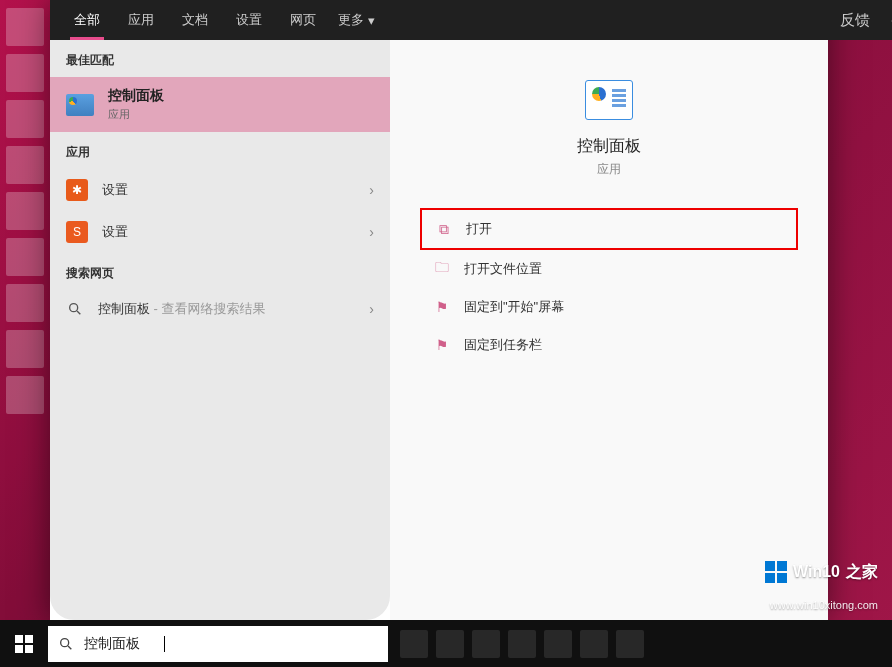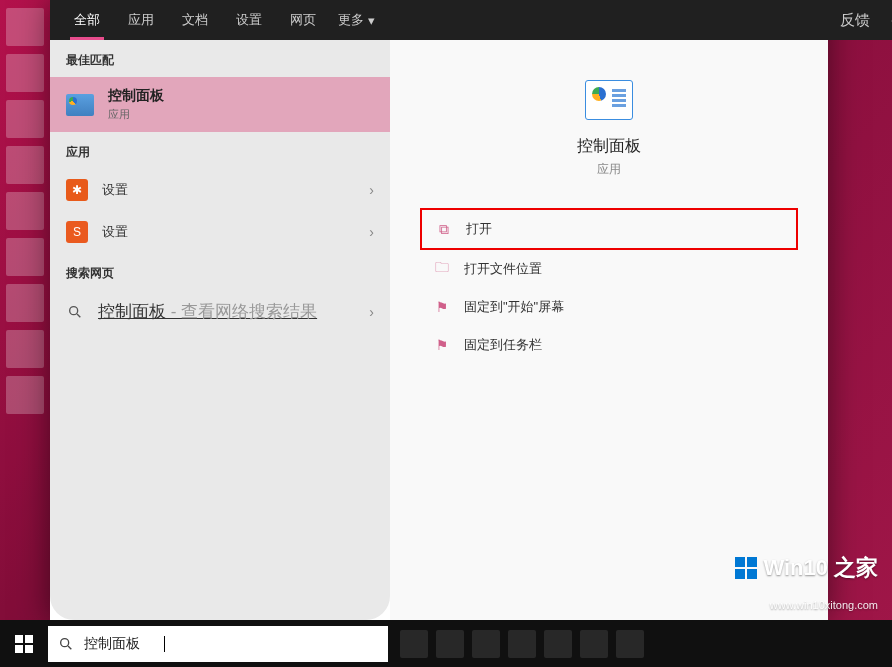--- a/index.html
+++ b/index.html
@@ -30,21 +30,21 @@
 .bm-sub { font-size: 11px; color: #666; margin-top: 2px; }
 
 .app-row { padding: 10px 16px; display: flex; align-items: center; gap: 14px; cursor: pointer; }
 .app-icon { width: 22px; height: 22px; background: #e85a1a; border-radius: 3px; display: flex; align-items: center; justify-content: center; color: #fff; font-size: 12px; }
 .app-icon.sogou { background: #ea5a1f; }
 .app-label { flex: 1; font-size: 13px; color: #333; }
 .chevron { color: #888; font-size: 14px; }
 
 .web-row { padding: 10px 16px; display: flex; align-items: center; gap: 14px; cursor: pointer; }
 .web-icon { width: 18px; height: 18px; display: flex; align-items: center; justify-content: center; color: #555; }
-.web-text { flex: 1; font-size: 17px; color: #333; text-decoration: underline; }
+.web-text { flex: 1; font-size: 13px; color: #333; }
 .web-text .hint { color: #999; }
 
 .right-col { flex: 1; background: #f9f9f9; padding-top: 40px; display: flex; flex-direction: column; align-items: center; }
 .detail-icon { width: 48px; height: 40px; margin-top: 40px; background: #fff; border: 1px solid #3a8de0; border-radius: 3px; position: relative; }
 .detail-icon::before { content:""; position:absolute; left:6px; top:6px; width:14px; height:14px; border-radius:50%; background: conic-gradient(#2a6fd0 0 45%, #ffb020 45% 75%, #3baa52 75% 100%); }
 .detail-icon::after { content:""; position:absolute; right:6px; top:8px; width:14px; height:3px; background:#6aa0e0; box-shadow: 0 5px 0 #6aa0e0, 0 10px 0 #6aa0e0, 0 15px 0 #6aa0e0; }
 .detail-title { font-size: 16px; color: #222; margin-top: 16px; }
 .detail-sub { font-size: 12px; color: #888; margin-top: 4px; margin-bottom: 30px; }
 
 .action-list { width: 100%; padding: 0 30px; }
@@ -58,21 +58,21 @@
 .win-logo span { background: #fff; }
 .search-box { width: 340px; height: 36px; background: #fff; display: flex; align-items: center; margin-left: 0; position: relative; }
 .search-glass { width: 36px; display: flex; align-items: center; justify-content: center; color: #444; }
 .search-input { border: none; outline: none; flex: 1; font-size: 14px; color: #222; padding-right: 10px; }
 .search-cursor { position:absolute; left: 116px; top: 10px; width:1px; height:16px; background:#000; }
 .search-highlight { position: absolute; left: 76px; bottom: 44px; width: 150px; height: 42px; border: 2px solid #e00; pointer-events: none; }
 .task-icons { display: flex; align-items: center; gap: 8px; margin-left: 12px; }
 .task-ico { width: 28px; height: 28px; background: rgba(255,255,255,0.1); border-radius: 2px; }
 
 .watermark { position: absolute; right: 14px; bottom: 56px; z-index: 20; text-align: right; }
-.wm-top { font-size: 22px; font-weight: 600; color: #fff; display: flex; align-items: center; justify-content: flex-end; gap: 6px; text-shadow: 0 1px 2px rgba(0,0,0,0.4); margin-left: 21px; }
+.wm-top { font-size: 16px; font-weight: 600; color: #fff; display: flex; align-items: center; justify-content: flex-end; gap: 6px; text-shadow: 0 1px 2px rgba(0,0,0,0.4); margin-left: 21px; }
 .wm-top .w10 { width: 22px; height: 22px; display: grid; grid-template: 1fr 1fr / 1fr 1fr; gap: 2px; }
 .wm-top .w10 span { background: #0078d4; }
 .wm-url { font-size: 11px; color: #fff; opacity: 0.9; margin-top: 16px; text-shadow: 0 1px 2px rgba(0,0,0,0.4); }
 
 svg { width: 16px; height: 16px; }
 </style>
 </head>
 <body>
 
 <div class="desktop-bg"></div>

